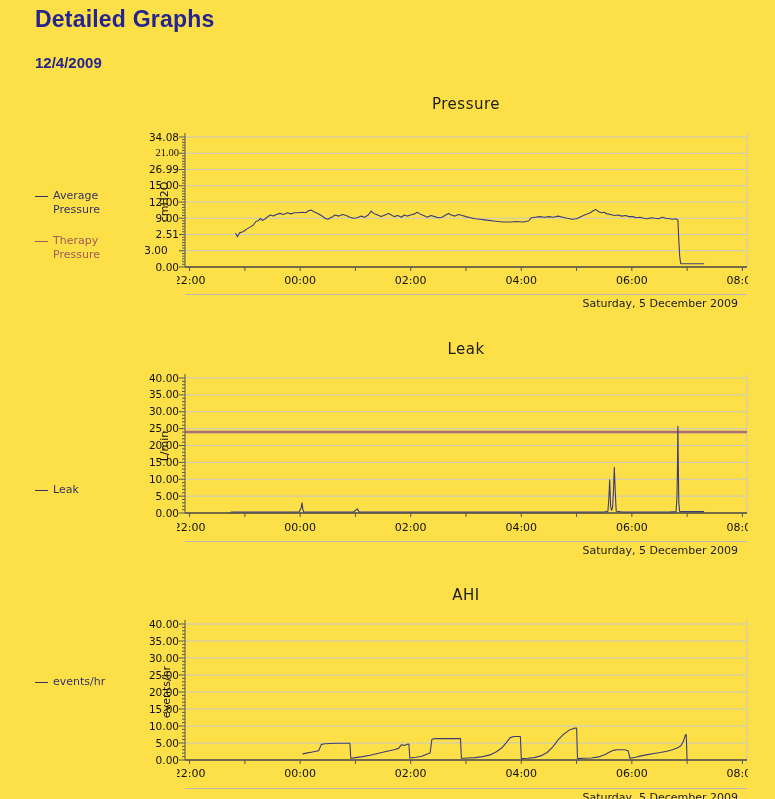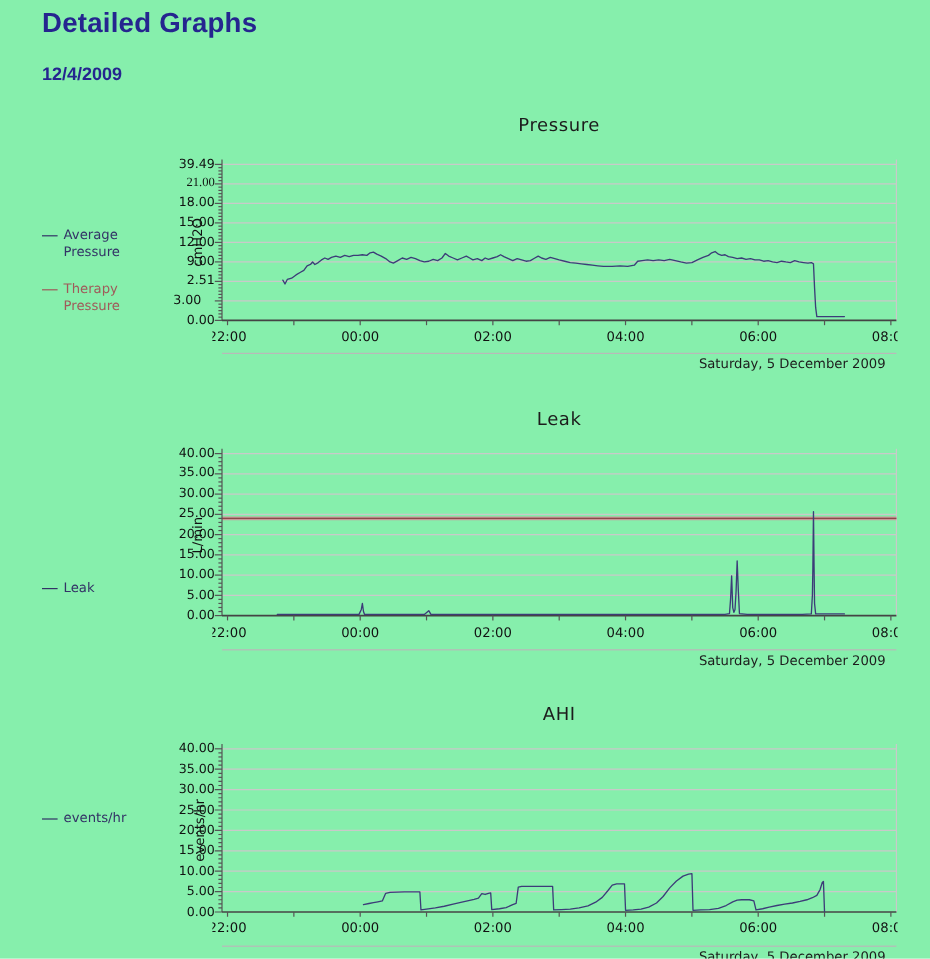--- a/index.html
+++ b/index.html
@@ -1,16 +1,16 @@
 <!DOCTYPE html>
 <html><head>
 <meta charset="utf-8">
 <style>
   html,body{margin:0;padding:0;background:#ffffff;}
-  .page{position:relative;width:775px;height:799px;overflow:hidden;background:#86efac;
+  .page{position:relative;width:775px;height:799px;overflow:hidden;background:#fde047;
         font-family:"DejaVu Sans","Liberation Sans",sans-serif;}
   .report-title{position:absolute;left:35px;top:6px;font-family:"Liberation Sans",sans-serif;
         font-size:23px;font-weight:bold;color:#25258f;letter-spacing:0.2px;}
   .report-date{position:absolute;left:35px;top:54px;font-family:"Liberation Sans",sans-serif;
         font-size:15px;font-weight:bold;color:#25258f;}
   .chart-title{position:absolute;left:185px;width:562px;text-align:center;
         font-size:15px;color:#1c1c1c;letter-spacing:0.5px;}
   .axis-date{position:absolute;left:176px;width:562px;text-align:right;
         font-size:11px;color:#1c1c1c;}
   .y-tick{position:absolute;width:46px;text-align:right;font-size:10.5px;color:#111;}
@@ -45,23 +45,23 @@
 Pressure</div>
         </div>
       </div>
       <div class="y-unit" style="left: 158px; top: 202px; transform: translateY(-50%) rotate(180deg);">cmH2O</div>
       <div class="y-tick" style="left: 133px; top: 260.5px;">0.00</div>
       <div class="y-tick" style="left: 133px; top: 244.25px; text-align: center;">3.00</div>
       <div class="y-tick" style="left: 133px; top: 228px;">2.51</div>
       <div class="y-tick" style="left: 133px; top: 211.75px;">9.00</div>
       <div class="y-tick" style="left: 133px; top: 195.5px;">12.00</div>
       <div class="y-tick" style="left: 133px; top: 179.25px;">15.00</div>
-      <div class="y-tick" style="left: 133px; top: 163px;">18.00</div>
+      <div class="y-tick" style="left: 133px; top: 163px;">26.99</div>
       <div class="y-tick" style="left: 133px; top: 146.75px; font-family: Liberation Serif, serif;">21.00</div>
-      <div class="y-tick" style="left: 133px; top: 130.5px;">39.49</div>
+      <div class="y-tick" style="left: 133px; top: 130.5px;">34.08</div>
       <div class="x-tick-row" style="left: 177px; top: 274px; width: 571px;">
         <span class="x-tick" style="left: 12.6066px;">22:00</span>
         <span class="x-tick" style="left: 123.164px;">00:00</span>
         <span class="x-tick" style="left: 233.721px;">02:00</span>
         <span class="x-tick" style="left: 344.279px;">04:00</span>
         <span class="x-tick" style="left: 454.836px;">06:00</span>
         <span class="x-tick" style="left: 565.393px;">08:00</span>
       </div>
       <div class="separator" style="top: 294px;"></div>
       <div class="axis-date" style="top: 297px;">Saturday, 5 December 2009</div>

